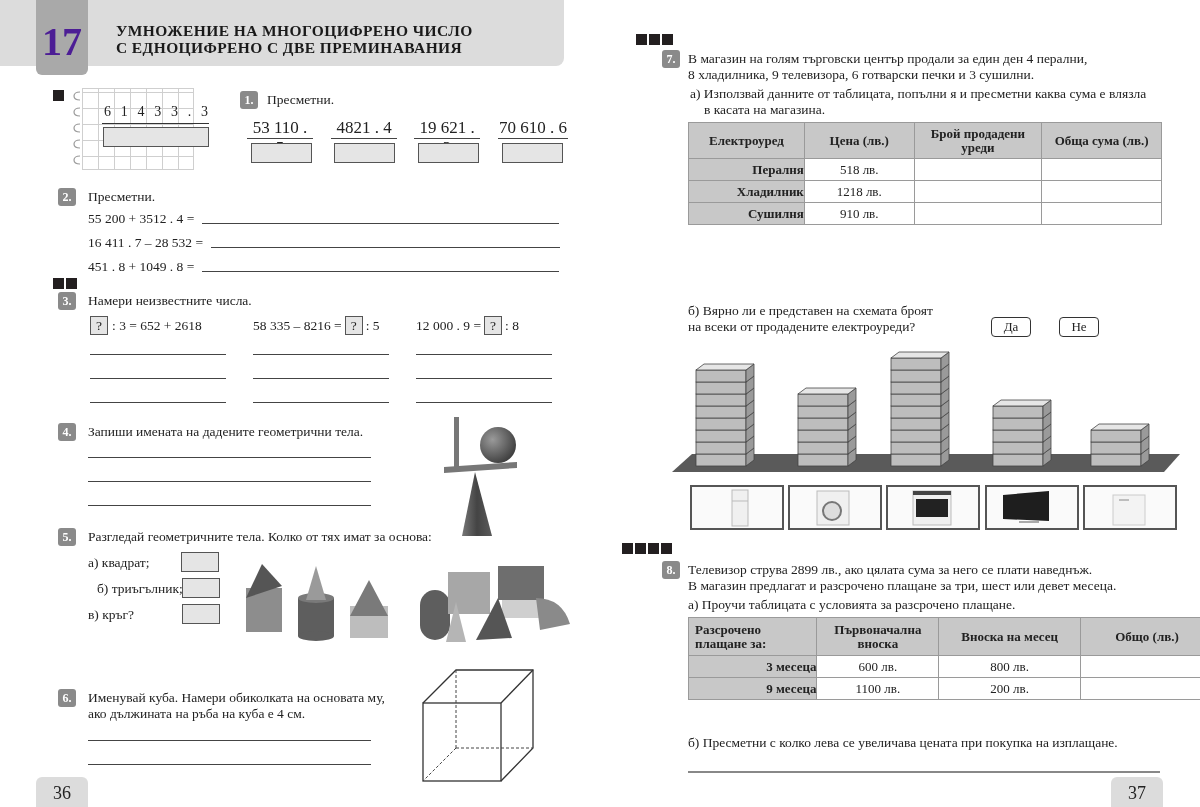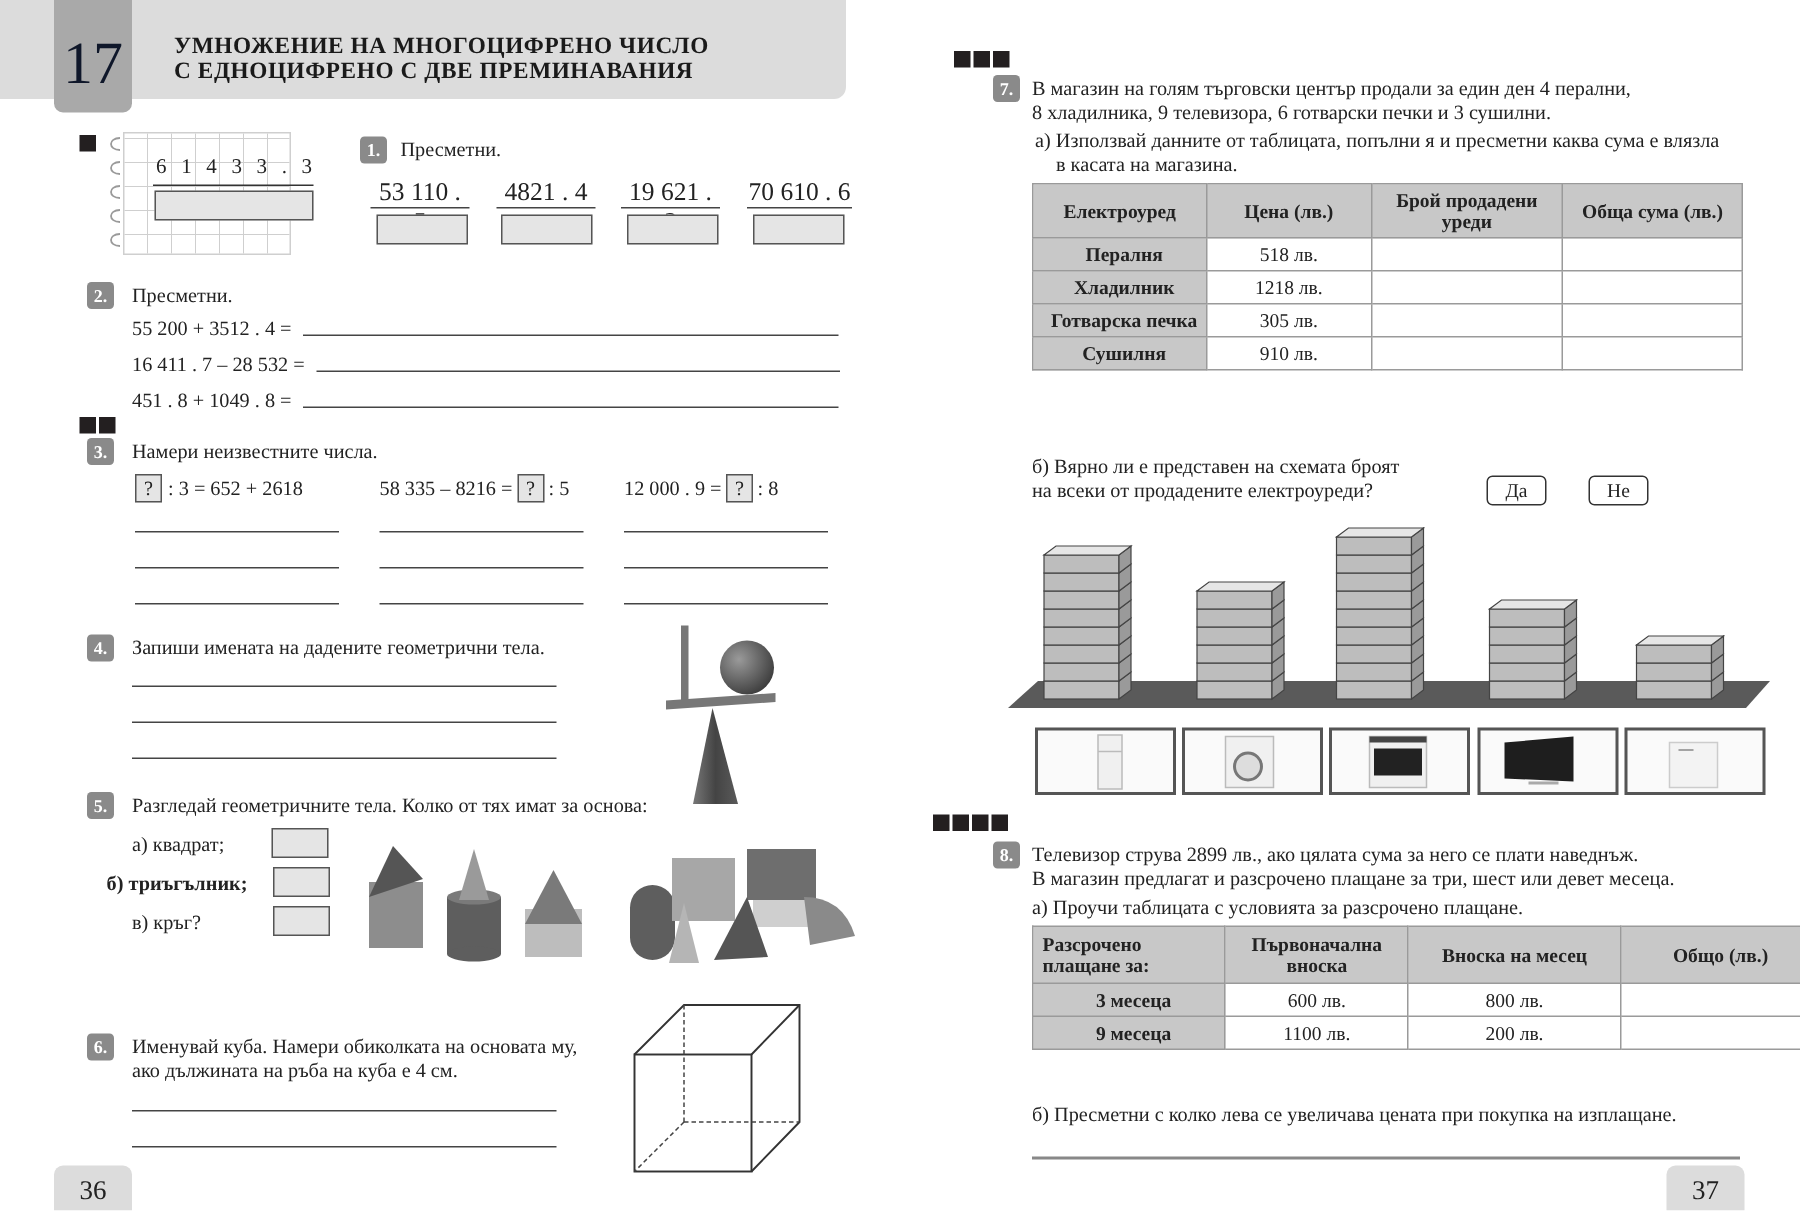--- a/index.html
+++ b/index.html
@@ -3,21 +3,21 @@
 <meta charset="utf-8">
 <style>
   * { box-sizing: border-box; margin: 0; padding: 0; }
   html, body { width: 1200px; height: 807px; background: #ffffff; overflow: hidden; }
   body { position: relative; font-family: "Liberation Serif", "DejaVu Serif", serif; color: #222; font-size: 13px; }
   .abs { position: absolute; }
 
   
   .header-band { left: 0; top: 0; width: 564px; height: 66px; background: #dcdcdc; border-bottom-right-radius: 8px; }
   .lesson-tab { left: 36px; top: 0; width: 52px; height: 75px; background: #a9a9a9; border-bottom-left-radius: 6px; border-bottom-right-radius: 6px; }
-  .lesson-number { left: 36px; top: 16px; width: 52px; text-align: center; color: #0f172a; font-size: 40px; font-weight: normal; line-height: 52px; }
+  .lesson-number { left: 36px; top: 16px; width: 52px; text-align: center; color: #4c1d95; font-size: 40px; font-weight: bold; line-height: 52px; }
   .lesson-title { left: 116px; top: 22px; font-weight: bold; font-size: 15.5px; line-height: 17px; letter-spacing: 0.4px; color: #1a1a1a; }
 
   
   .diff { display: flex; gap: 2px; }
   .diff span { width: 11px; height: 11px; background: #231f20; display: block; }
 
   .task-num { width: 18px; height: 18px; background: #8a8a8a; color: #fff; font-weight: bold; font-size: 12px; text-align: center; line-height: 18px; border-radius: 3px; }
   .txt { font-size: 13.5px; line-height: 16px; white-space: nowrap; }
   .line { height: 0; border-top: 1px solid #444; }
   .answer-box { background: #e5e5e5; border: 1px solid #555; }
@@ -29,21 +29,21 @@
   .spiral { left: 70px; top: 88px; width: 14px; height: 82px; }
   .grid-digits { left: 104px; top: 104px; width: 104px; display: flex; justify-content: space-between; font-size: 14px; }
 
   
   .calc { text-align: center; font-size: 17px; }
 
   
   table { border-collapse: collapse; }
   td, th { border: 1px solid #9a9a9a; font-size: 13px; height: 22px; }
   th { background: #c8c8c8; font-weight: bold; text-align: center; line-height: 14px; padding: 2px 4px; }
-  td.rowh { background: #c8c8c8; font-weight: bold; text-align: center; padding-left: 6px; }
+  td.rowh { background: #c8c8c8; font-weight: bold; text-align: right; padding-left: 6px; }
   td.val { text-align: center; background: #fff; }
 
   .btn-yn { border: 1px solid #333; border-radius: 4px; width: 40px; height: 20px; text-align: center; font-size: 13px; line-height: 18px; background: #fff; }
 
   .page-num { width: 52px; height: 30px; background: #dcdcdc; border-top-left-radius: 6px; border-top-right-radius: 6px; text-align: center; font-size: 18px; line-height: 32px; }
 
   .appliance { width: 94px; height: 45px; border: 2px solid #555; background: #fafafa; }
   svg { display: block; }
 </style>
 </head>
@@ -157,21 +157,21 @@
   <rect x="24" y="5" width="5" height="52" fill="#777"></rect>
   <circle cx="68" cy="33" r="18" fill="url(#sph)"></circle>
   <polygon points="14,55 87,50 87,56 14,61" fill="#777"></polygon>
   <polygon points="45,60 32,124 62,124" fill="url(#cone1)"></polygon>
 </svg>
 
 <div class="abs task-num" style="left:58px; top:528px;">5.</div>
 <div class="abs txt" style="left:88px; top:529px;">Разгледай геометричните тела. Колко от тях имат за основа:</div>
 <div class="abs txt" style="left:88px; top:555px;">а) квадрат;</div>
 <div class="abs answer-box" style="left:181px; top:552px; width:38px; height:20px;"></div>
-<div class="abs txt" style="left:71px; top:581px;font-weight:bold;">б) триъгълник;</div>
+<div class="abs txt" style="left:97px; top:581px;">б) триъгълник;</div>
 <div class="abs answer-box" style="left:182px; top:578px; width:38px; height:20px;"></div>
 <div class="abs txt" style="left:88px; top:607px;">в) кръг?</div>
 <div class="abs answer-box" style="left:182px; top:604px; width:38px; height:20px;"></div>
 
 <svg class="abs" style="left:240px; top:558px;" width="340" height="90" viewBox="0 0 340 90">
 
   <rect x="6" y="30" width="36" height="44" fill="#8d8d8d"></rect>
   <polygon points="22,6 6,40 42,28" fill="#555"></polygon>
 
   <rect x="58" y="40" width="36" height="38" fill="#5e5e5e"></rect>
@@ -241,26 +241,20 @@
   <tbody>
     <tr>
       <td class="rowh">Пералня</td>
       <td class="val">518 лв.</td>
       <td class="val"></td>
       <td class="val"></td>
     </tr>
     <tr>
       <td class="rowh">Хладилник</td>
       <td class="val">1218 лв.</td>
-      <td class="val"></td>
-      <td class="val"></td>
-    </tr>
-    <tr>
-      <td class="rowh">Готварска печка</td>
-      <td class="val">305 лв.</td>
       <td class="val"></td>
       <td class="val"></td>
     </tr>
     <tr>
       <td class="rowh">Сушилня</td>
       <td class="val">910 лв.</td>
       <td class="val"></td>
       <td class="val"></td>
     </tr>
   </tbody>

